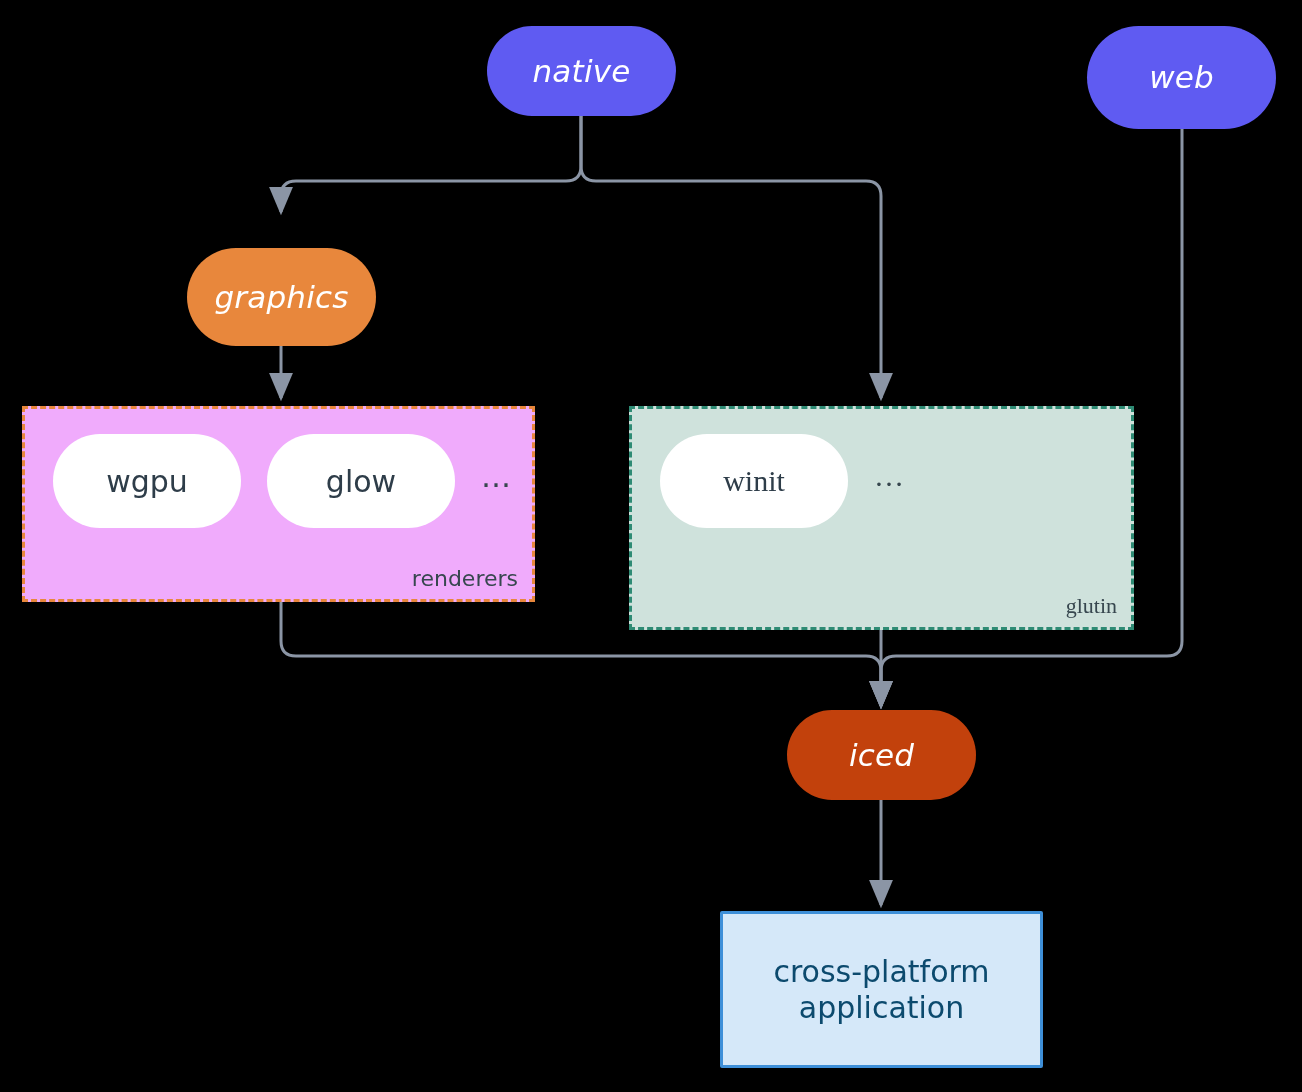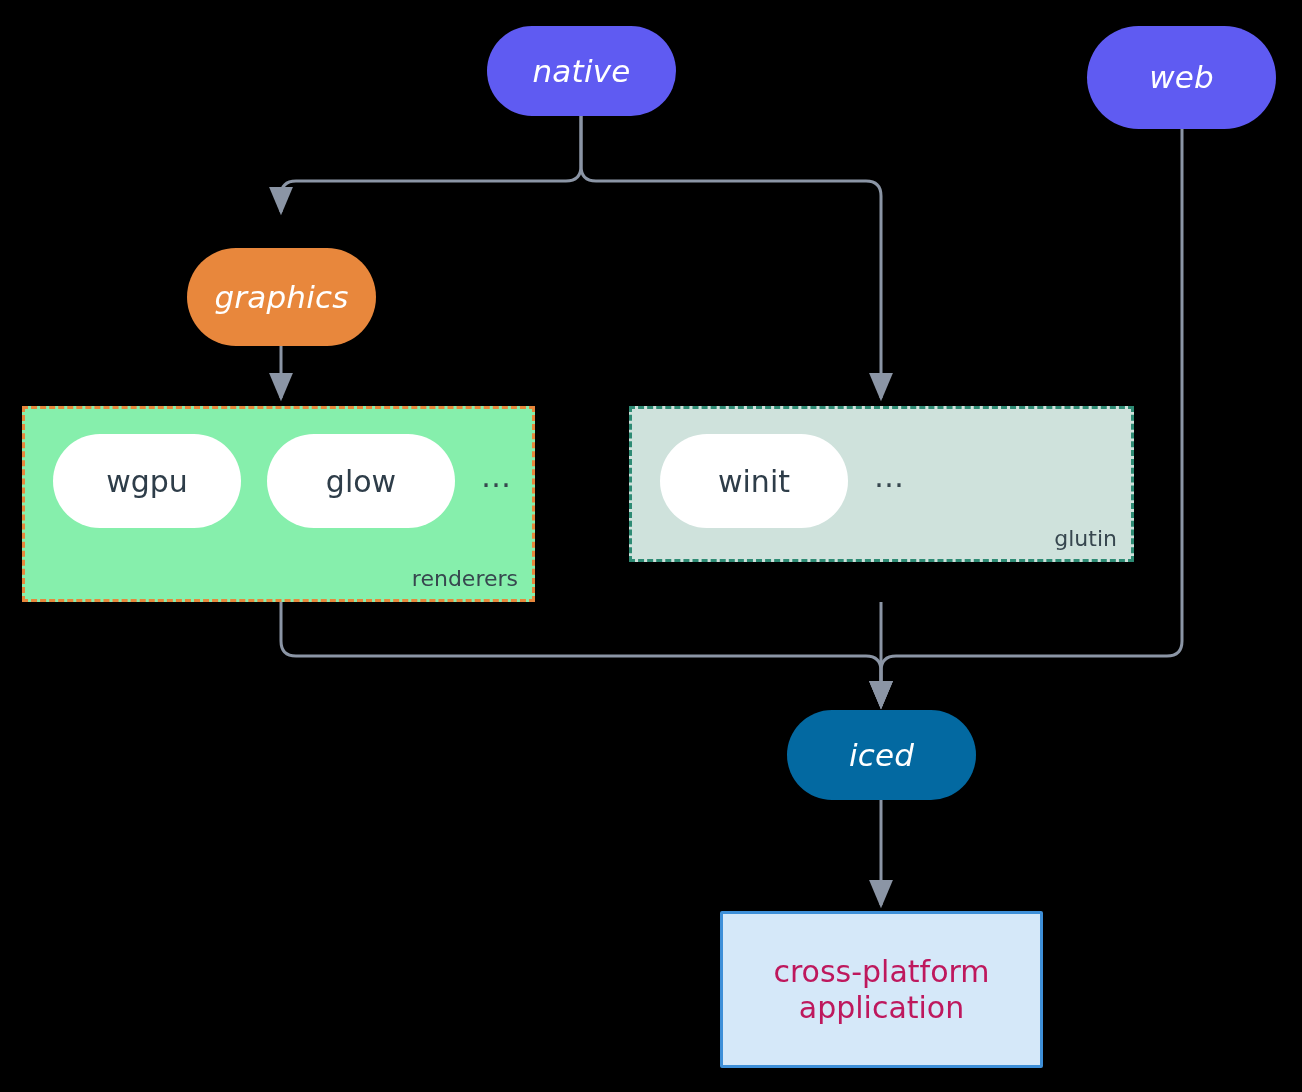--- a/index.html
+++ b/index.html
@@ -40,38 +40,38 @@
   .pill {
     border-radius: 999px;
     color: #ffffff;
     font-size: 31px;
     letter-spacing: 0.2px;
     font-style: italic;
   }
   .pill.native   { background: #5F5BF2; }
   .pill.web      { background: #5F5BF2; }
   .pill.graphics { background: #E8873C; }
-  .pill.iced     { background: #0369a1; }
+  .pill.iced     { background: #c2410c; }
 
   
   .group {
     position: absolute;
     z-index: 1;
   }
   .group .group-label {
     position: absolute;
     right: 14px;
     bottom: 8px;
     font-size: 22px;
     color: #37474F;
     white-space: nowrap;
     margin-left: 10px;
   }
   .group.renderers {
-    background: #86efac;
+    background: #f0abfc;
     border: 3px dashed #E8873C;
   }
   .group.shells {
     background: #CFE2DC;
     border: 3px dashed #2E8B74;
   }
   .group .items {
     position: absolute;
     left: 28px;
     top: 25px;
@@ -95,21 +95,21 @@
     color: #37474F;
     letter-spacing: 2px;
     padding-bottom: 10px;
   }
 
   
   .rect {
     background: #D5E8F9;
     border: 3px solid #3E8FD8;
     border-radius: 2px;
-    color: #be185d;
+    color: #0c4a6e;
     font-size: 30px;
     flex-direction: column;
   }
   .rect .line { display: block; }
 </style>
 </head>
 <body>
 
 <div id="canvas">
 
@@ -153,21 +153,21 @@
         <span>wgpu</span>
       </div>
       <div class="chip">
         <span>glow</span>
       </div>
       <div class="more">…</div>
     </div>
     <div class="group-label">renderers</div>
   </div>
 
-  <div class="group shells" style="left:629px; top:406px; width:505px; height:156px;">
+  <div class="group shells" style="left:629px; top:406px; width:505px; height:224px;font-family:Liberation Serif, serif;">
     <div class="items">
       <div class="chip">
         <span>winit</span>
       </div>
       <div class="more">…</div>
     </div>
     <div class="group-label">glutin</div>
   </div>
 
   <div class="node pill iced" style="left:787px; top:710px; width:189px; height:90px;">

